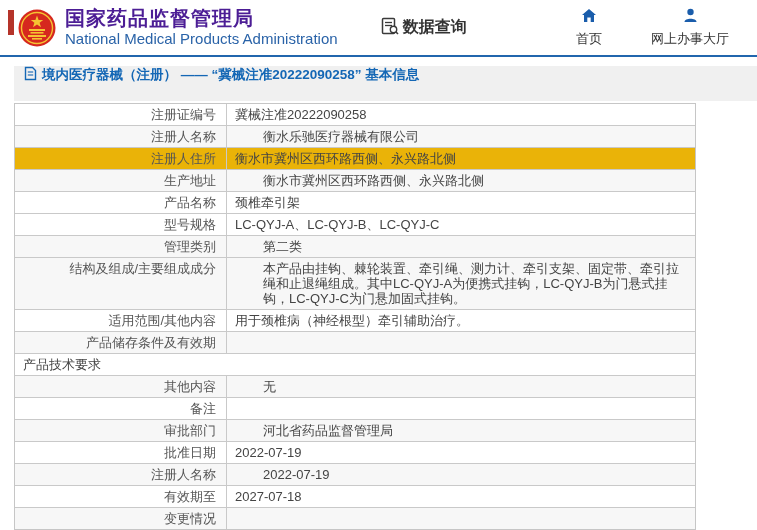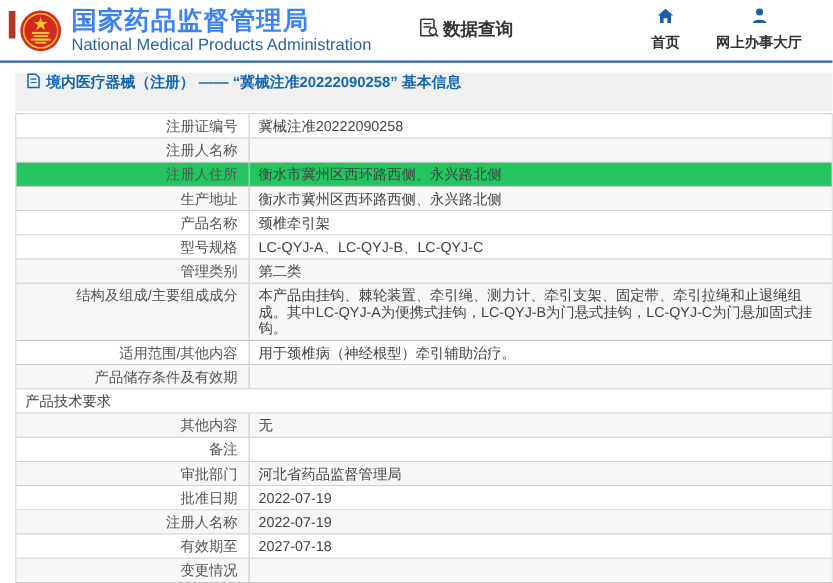--- a/index.html
+++ b/index.html
@@ -9,42 +9,42 @@
     -webkit-font-smoothing:antialiased;position:relative;
   }
   
   .site-header{
     height:55px;border-bottom:2px solid #2166ad;display:flex;align-items:center;
     position:relative;background:#fff;
   }
   .red-ribbon{position:absolute;left:8px;top:10px;width:6px;height:25px;background:#b5342a;}
   .emblem{width:38px;height:38px;margin-left:18px;flex:0 0 auto;}
   .agency{margin-left:9px;line-height:1.1;}
-  .agency-cn{font-size:23px;font-weight:bold;color:#3b82f6;letter-spacing:1px;}
+  .agency-cn{font-size:20px;font-weight:bold;color:#4c1d95;letter-spacing:1px;}
   .agency-en{font-size:15px;color:#2a63a8;margin-top:2px;}
   .data-query{display:flex;align-items:center;margin-left:42px;cursor:pointer;}
   .data-query .dq-label{font-size:16px;color:#333;font-weight:bold;margin-left:3px;}
-  .header-right{margin-left:auto;margin-right:28px;display:flex;gap:26px;font-weight:bold;}
+  .header-right{margin-left:auto;margin-right:28px;display:flex;gap:42px;}
   .hnav{display:flex;flex-direction:column;align-items:center;cursor:pointer;min-width:40px;}
   .hnav .hnav-label{font-size:13px;color:#333;margin-top:3px;white-space:nowrap;}
   
   .breadcrumb-bar{
     margin:9px 0 0 14px;height:35px;background:#f0f0f0;
     display:flex;padding-left:10px;
   }
   .breadcrumb-text{color:#1467b5;font-size:13.5px;font-weight:bold;margin-left:5px;}
   
   .info-table{
-    margin:2px 0 0 14px;width:743px;box-sizing:border-box;
+    margin:2px 0 0 14px;width:682px;box-sizing:border-box;
     border:1px solid #c6c6c6;background:#fff;
   }
   .row{display:flex;border-bottom:1px solid #c9c9c9;background:#fff;}
   .row:last-child{border-bottom:none;}
-  .row.shade{background:#f7f7f7;}
-  .row.tint{background:#22c55e;}
+  .row.shade{background:#f7f7f7;gap:28px;}
+  .row.tint{background:#eab308;}
   .cell{font-size:13px;line-height:15px;padding:3px 8px;box-sizing:border-box;}
   .cell.label{
     width:212px;flex:0 0 212px;text-align:right;color:#555;
     border-right:1px solid #c9c9c9;padding-right:10px;
   }
   .cell.value{flex:1;color:#444;text-align:left;}
   .icon{display:inline-block;vertical-align:middle;}
 </style>
 </head>
 <body>
@@ -110,20 +110,21 @@
   <span class="breadcrumb-text">境内医疗器械（注册） —— “冀械注准20222090258” 基本信息</span>
 </div>
 
 <div class="info-table" id="info-table">
     <div class="row">
       <div class="cell label">注册证编号</div>
       <div class="cell value">冀械注准20222090258</div>
     </div>
     <div class="row shade">
       <div class="cell label">注册人名称</div>
+      <div class="cell value">衡水乐驰医疗器械有限公司</div>
     </div>
     <div class="row tint">
       <div class="cell label">注册人住所</div>
       <div class="cell value">衡水市冀州区西环路西侧、永兴路北侧</div>
     </div>
     <div class="row shade">
       <div class="cell label">生产地址</div>
       <div class="cell value">衡水市冀州区西环路西侧、永兴路北侧</div>
     </div>
     <div class="row">

